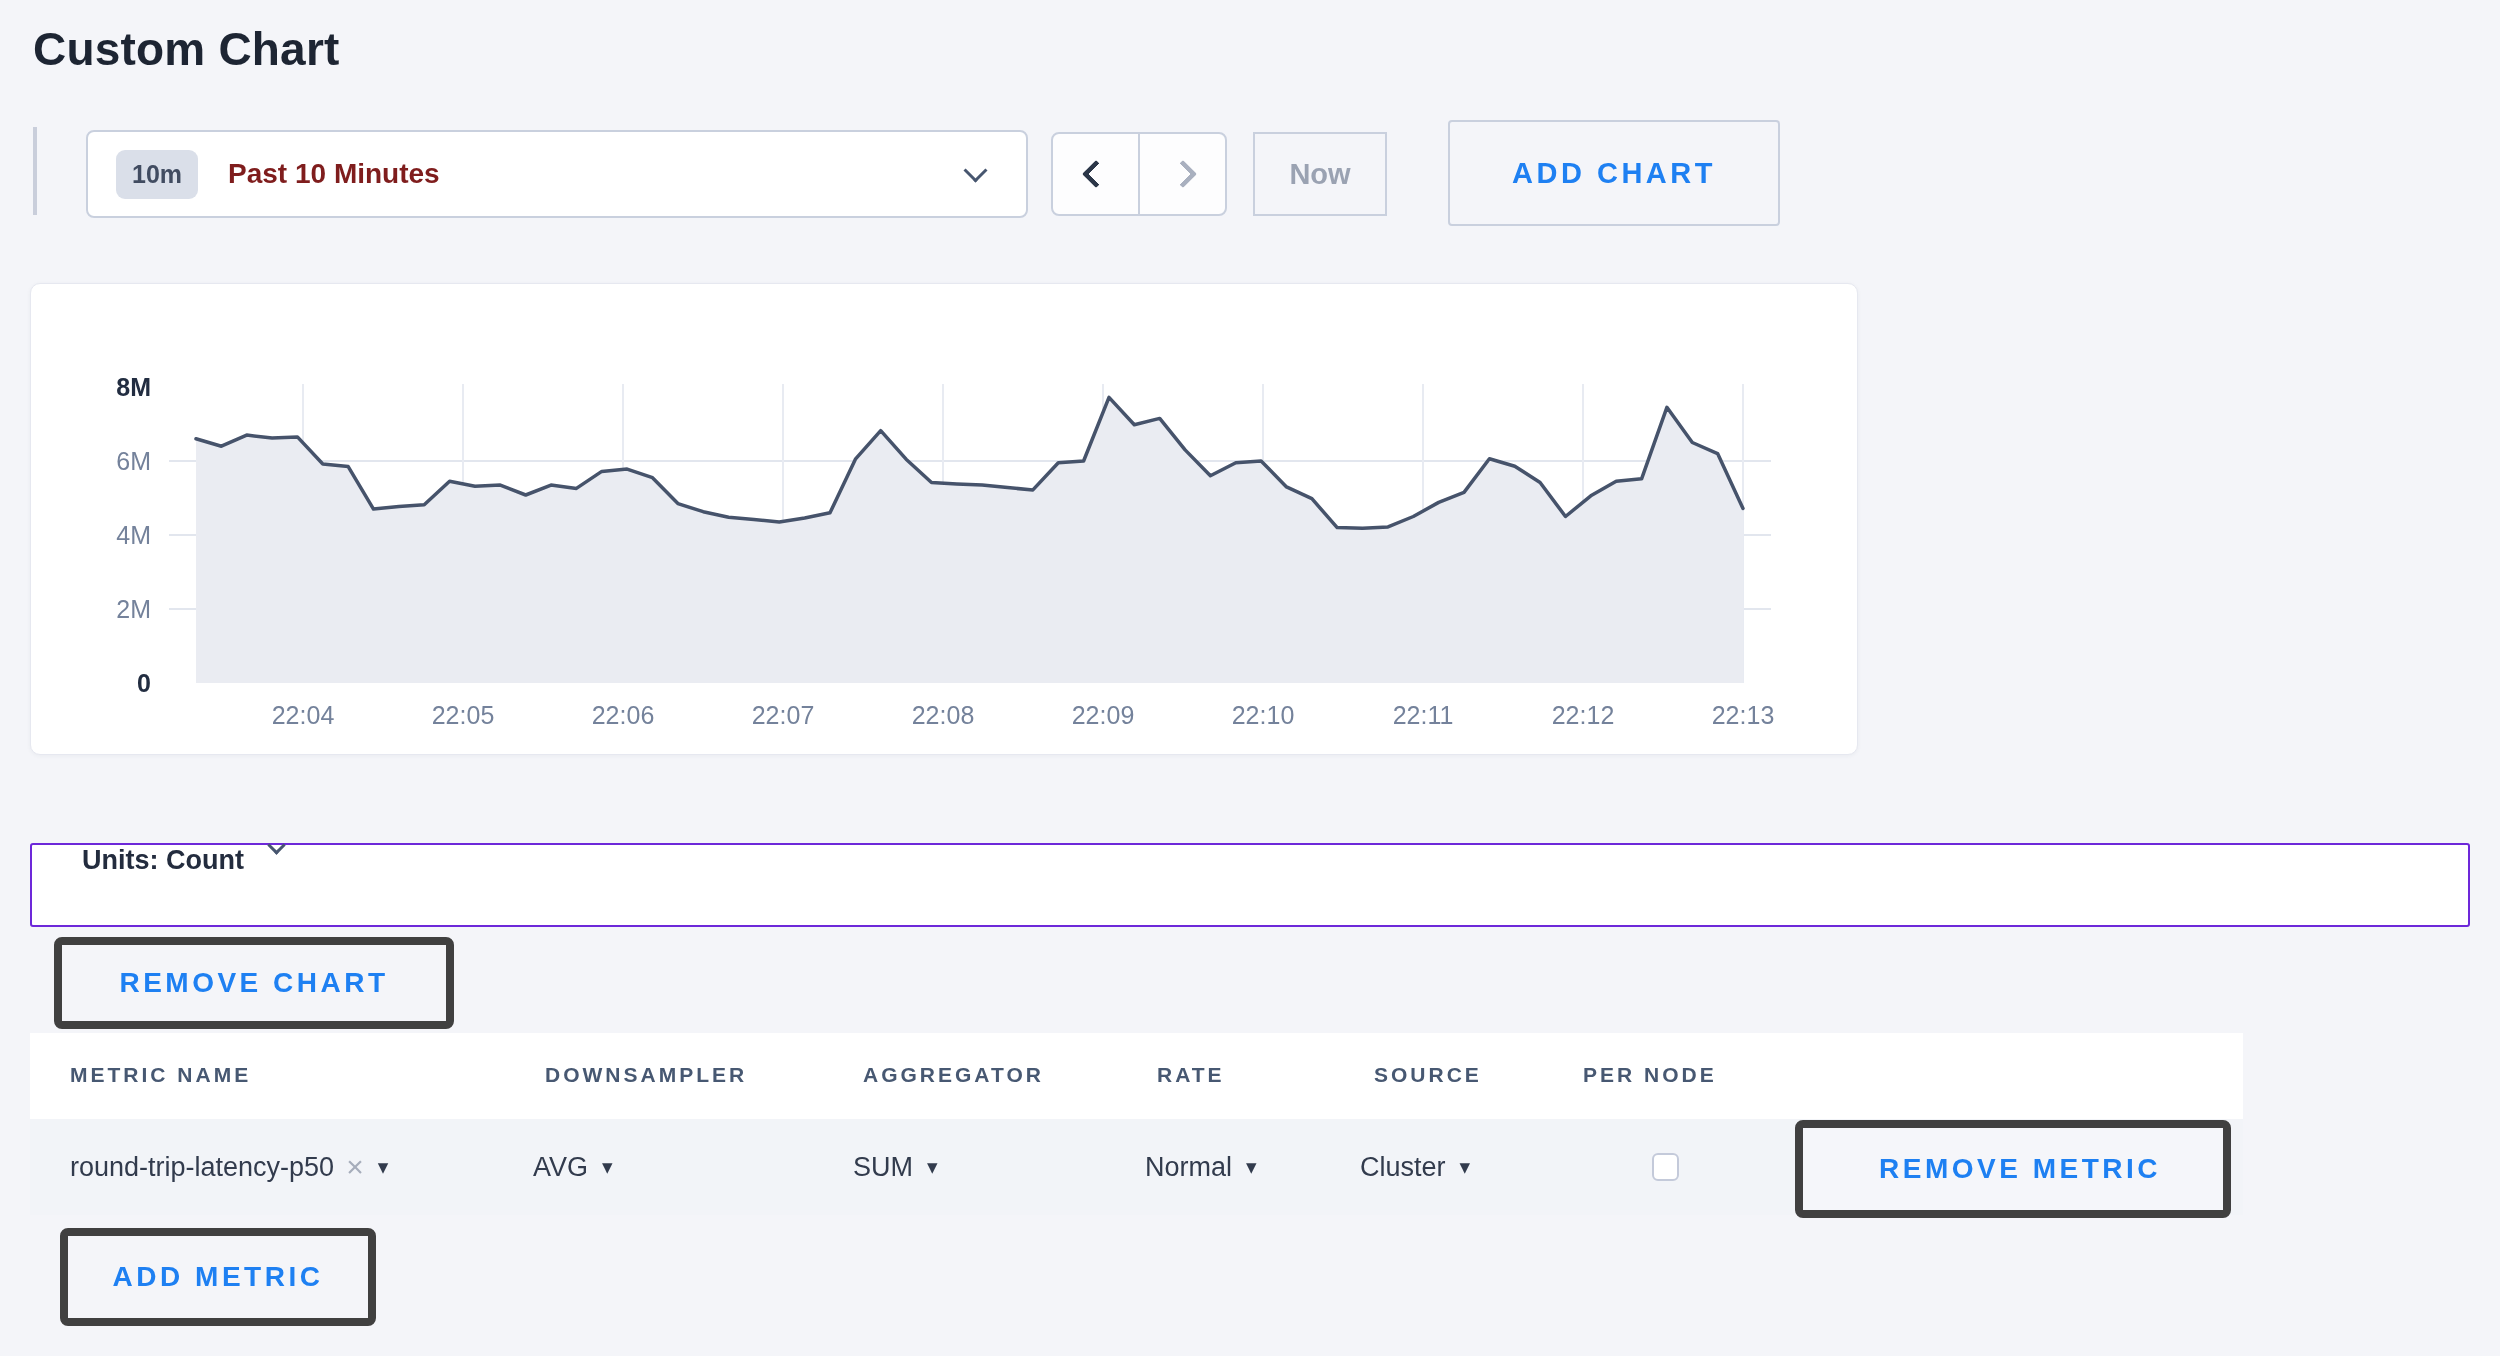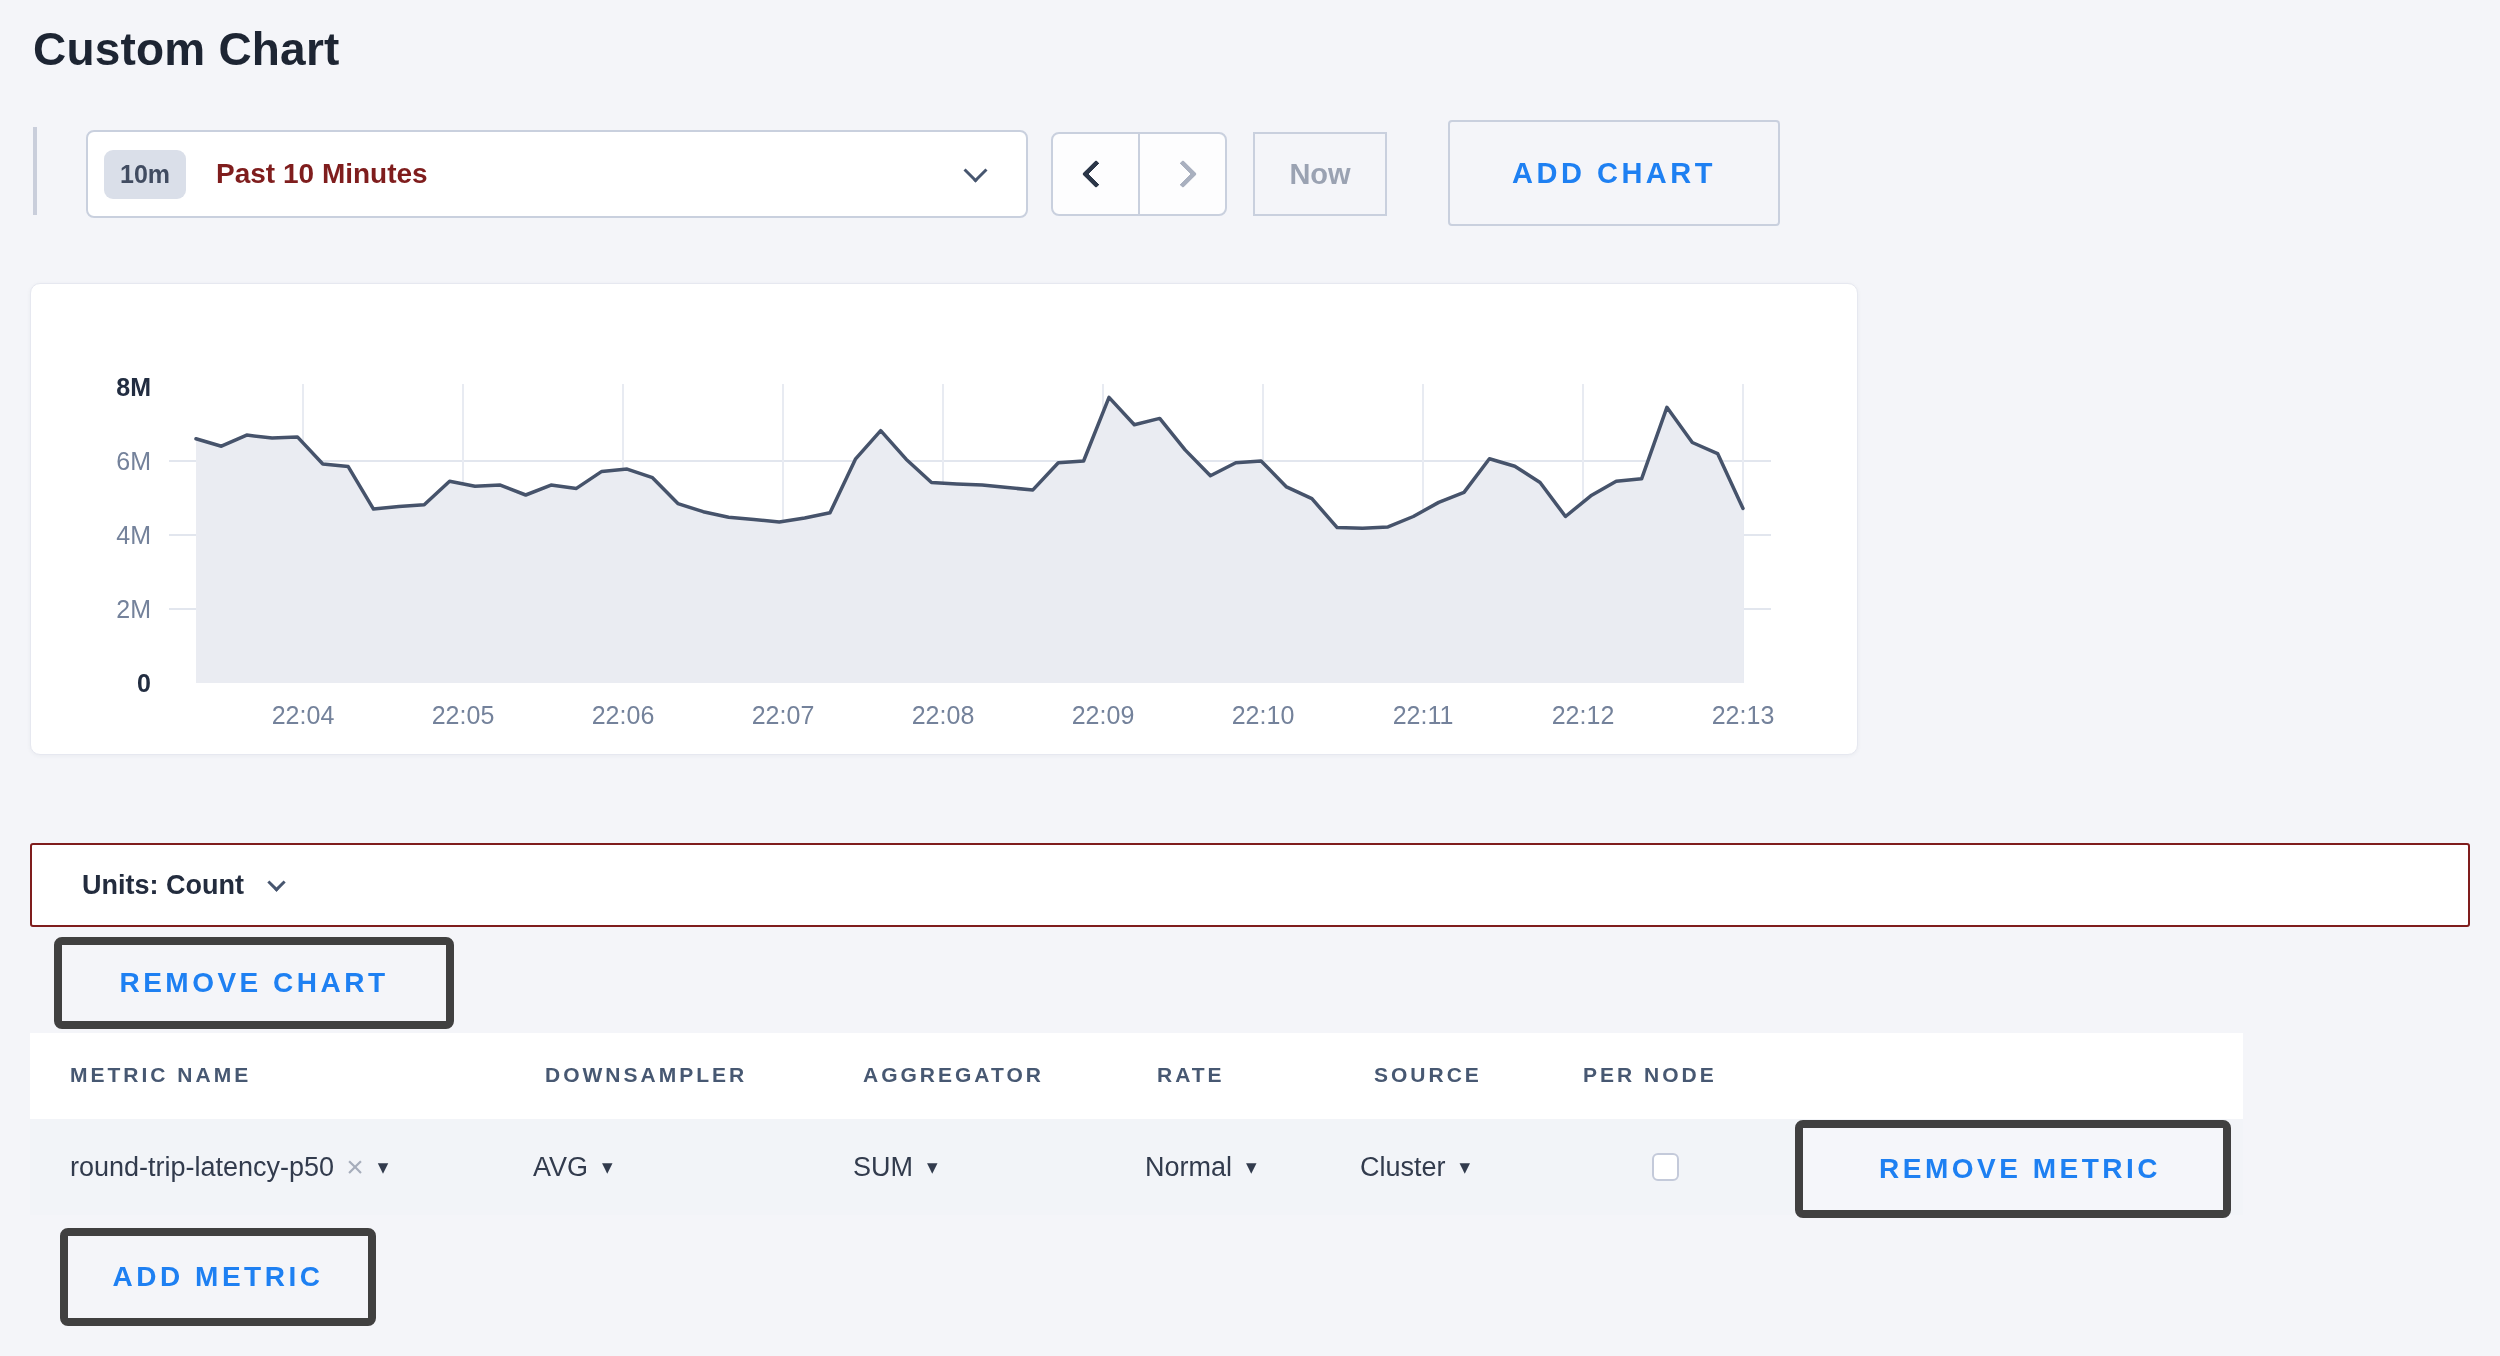--- a/index.html
+++ b/index.html
@@ -24,21 +24,21 @@
   #toolbar-divider {
     left: 33px; top: 127px; width: 4px; height: 88px;
     background: #c9cedb;
   }
   #time-dropdown {
     left: 86px; top: 130px; width: 942px; height: 88px;
     background: #ffffff; border: 2px solid #c9d0de; border-radius: 8px;
     display: flex; align-items: center; cursor: pointer;
   }
   #range-badge {
-    margin-left: 16px;
+    margin-left: 28px;
     background: #dadfe9; border-radius: 9px;
     padding: 10px 16px;
     font-size: 25px; font-weight: 700; color: #414c61;
   }
   #range-label {
     margin-left: 30px;
     font-size: 28px; font-weight: 700; color: #7f1d1d;
   }
   .chev-down {
     width: 17px; height: 17px;
@@ -87,22 +87,22 @@
   #chart-card {
     left: 30px; top: 283px; width: 1828px; height: 472px;
     background: #ffffff; border: 1px solid #e6e8f0; border-radius: 10px;
     box-shadow: 0 1px 4px rgba(40,50,80,0.05);
   }
   #chart-svg { position: absolute; left: 0; top: 0; }
 
   
   #units-bar {
     left: 30px; top: 843px; width: 2440px; height: 84px;
-    background: #ffffff; border: 2px solid #7f1d1d; border-radius: 3px;
-    display: flex; align-items: center; cursor: pointer;
+    background: #ffffff; border: 2px solid #6d28d9; border-radius: 3px;
+    display: flex; cursor: pointer;
   }
   #units-label {
     margin-left: 50px; font-size: 27px; font-weight: 700; color: #232c3e;
   }
   #units-chevron {
     width: 13px; height: 13px; margin-left: 26px; margin-top: -6px;
     border-right: 3px solid #47566f; border-bottom: 3px solid #47566f;
     transform: rotate(45deg);
   }
 

